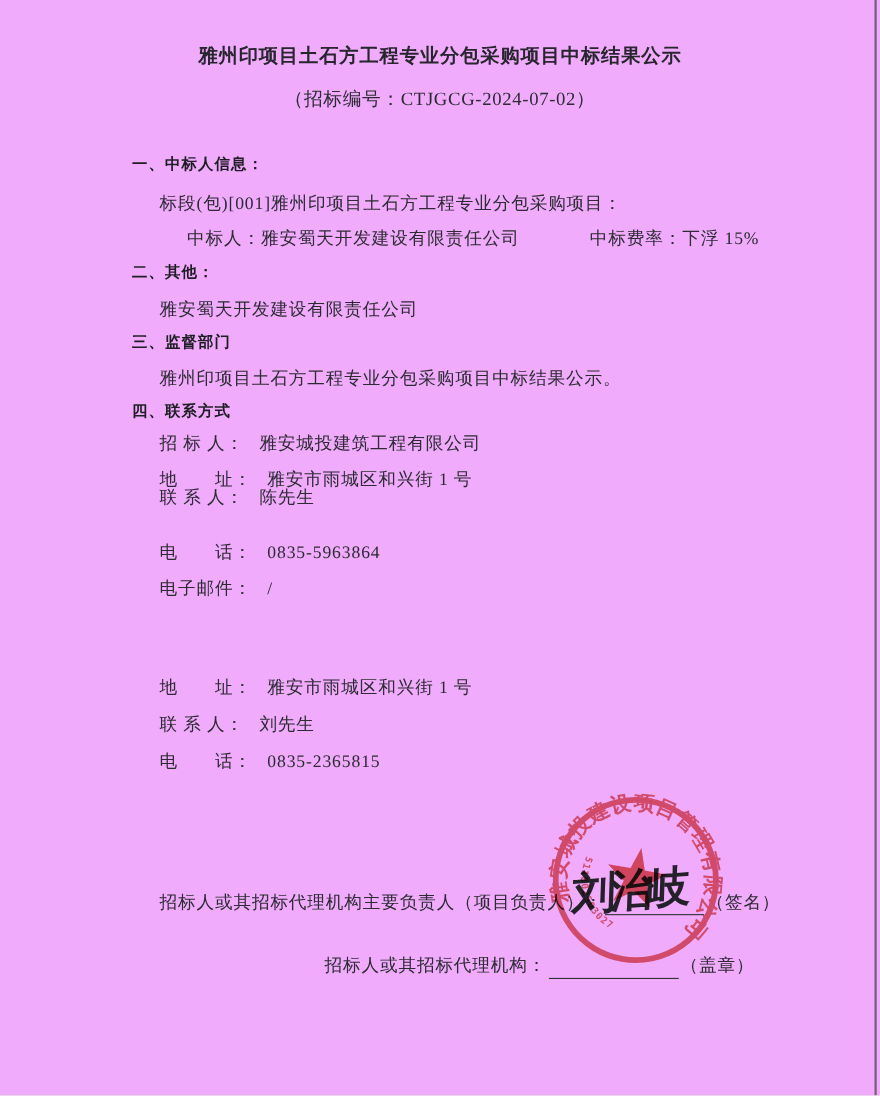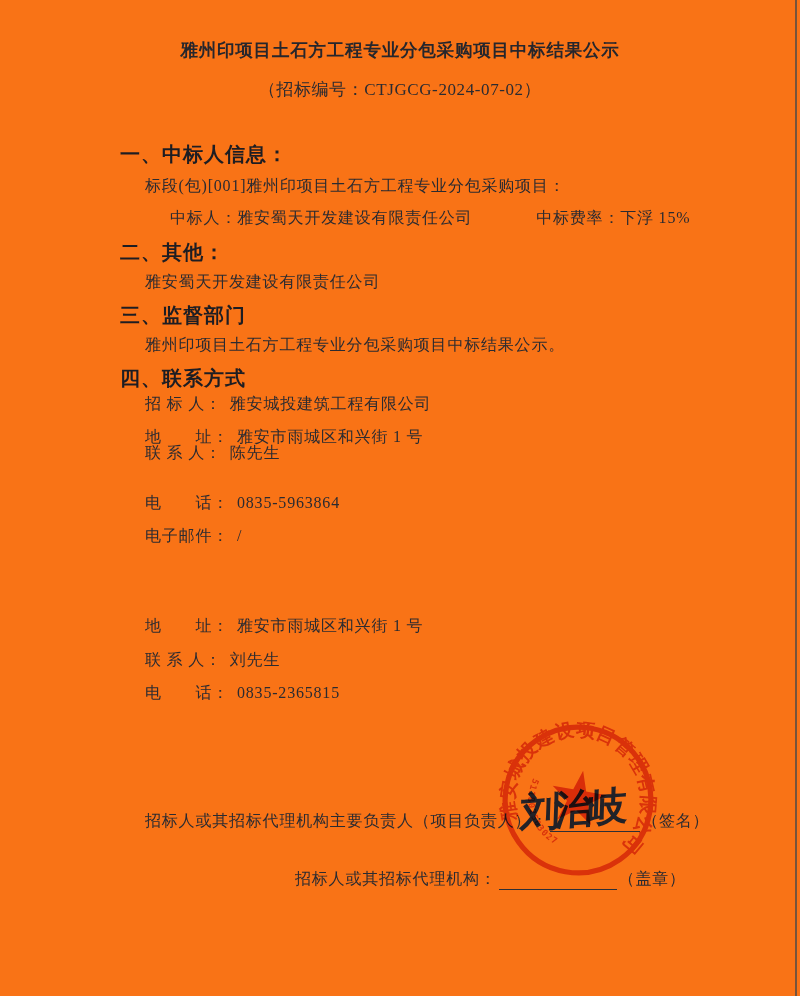--- a/index.html
+++ b/index.html
@@ -1,47 +1,47 @@
 <!DOCTYPE html>
 <html><head>
 <meta charset="utf-8">
 <style>
   html,body{margin:0;padding:0;background:#e8e8e8;}
   .page{
     position:relative;
     width:800px;height:996px;
     margin:0 auto;
-    background:#f97316;
+    background:#f0abfc;
     font-family:"Liberation Serif","DejaVu Serif",serif;
     color:#2b2b31;
     overflow:hidden;
   }
   .scan-edge-right{
     position:absolute;top:0;bottom:0;right:3px;width:2px;
     background:#4a4a4a;opacity:.75;
   }
   .line{position:absolute;white-space:nowrap;font-size:16px;letter-spacing:.8px;line-height:22px;}
   .doc-title{
     position:absolute;left:0;right:0;top:38px;text-align:center;
     font-size:17.5px;font-weight:600;letter-spacing:.8px;color:#26262c;
   }
   .doc-subtitle{
     position:absolute;left:0;right:0;top:78px;text-align:center;
     font-size:17px;letter-spacing:.6px;color:#2b2b31;
   }
   .sec-heading{
     position:absolute;left:120px;white-space:nowrap;
-    font-size:20px;font-weight:700;letter-spacing:1px;color:#1d1d23;
+    font-size:14px;font-weight:700;letter-spacing:1px;color:#1d1d23;
   }
   .body-line{left:145px;text-align:center;}
   .indent2{left:170px;}
   .rate-part{display:inline-block;margin-left:59px;}
   .contact-row{left:145px;}
   .contact-label{display:inline-block;font-family:Liberation Serif, serif;}
-  .contact-value{display:inline-block;margin-left:8px;}
+  .contact-value{display:inline-block;margin-left:14px;}
   .footer-line{display:flex;align-items:flex-end;}
   .sig-underline{
     display:inline-block;width:90px;height:19px;
     border-bottom:1.6px solid #2f2f35;margin:0 2px;
   }
   .stamp-underline{
     display:inline-block;width:118px;height:19px;
     border-bottom:1.6px solid #2f2f35;margin:0 2px;
   }
   .seal{

